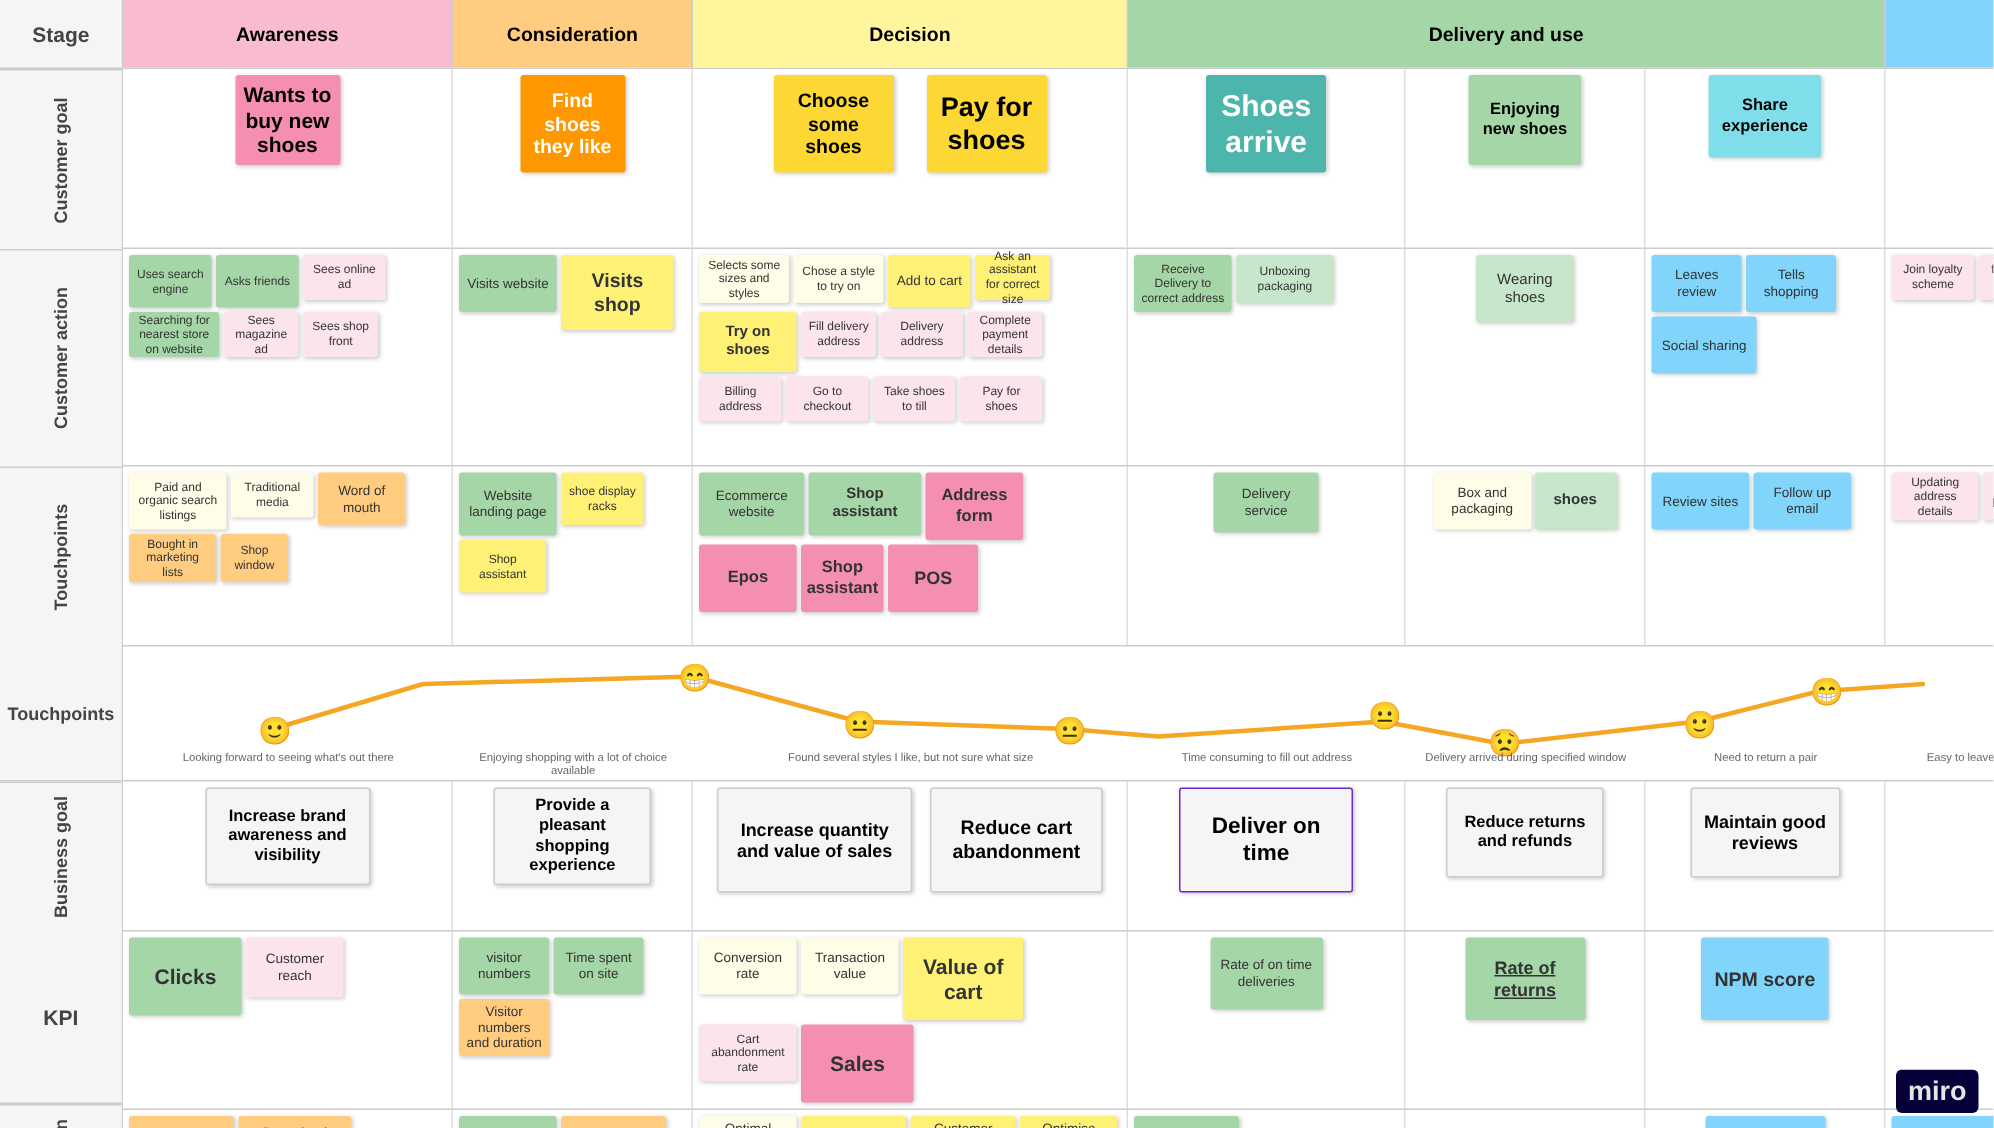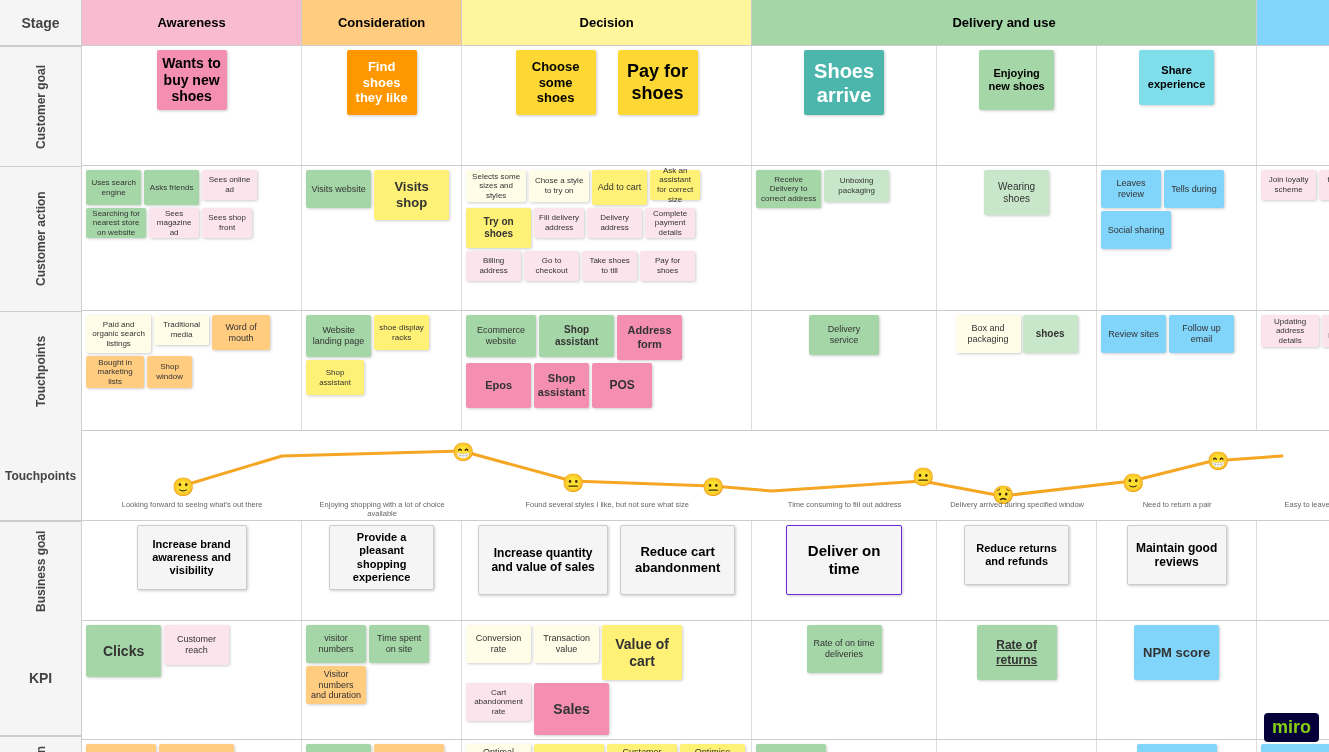--- a/index.html
+++ b/index.html
@@ -108,21 +108,21 @@
       align-content: flex-start;
       position: relative;
     }
 
     .miro-logo {
       position: fixed;
       bottom: 10px;
       right: 10px;
       font-size: 18px;
       font-weight: 700;
-      color: #84cc16;
+      color: #e5e5e5;
       background: #050038;
       padding: 4px 8px;
       border-radius: 4px;
     }
   </style>
 </head>
 <body>
 
 <div class="canvas">
   <div class="table-outer">
@@ -211,21 +211,21 @@
         </div>
         <div class="body-cell" style="width:185px; flex-wrap:wrap; gap:3px;">
           <div class="note note-green" style="font-size:8px; width:65px; height:38px;">Receive Delivery to correct address</div>
           <div class="note note-light-green" style="font-size:8px; width:65px; height:32px;">Unboxing packaging</div>
         </div>
         <div class="body-cell" style="width:160px; align-items:center; justify-content:center;">
           <div class="note note-light-green" style="font-size:10px; width:65px; height:45px;">Wearing shoes</div>
         </div>
         <div class="body-cell" style="width:160px; flex-wrap:wrap; gap:3px;">
           <div class="note note-blue" style="font-size:9px; width:60px; height:38px;">Leaves review</div>
-          <div class="note note-blue" style="font-size:9px; width:60px; height:38px;">Tells during</div>
+          <div class="note note-blue" style="font-size:9px; width:60px; height:38px;">Tells shopping</div>
           <div class="note note-blue" style="font-size:9px; width:70px; height:38px;">Social sharing</div>
         </div>
         <div class="body-cell" style="width:130px; flex-wrap:wrap; gap:3px;">
           <div class="note note-light-pink" style="font-size:8px; width:55px; height:30px;">Join loyalty scheme</div>
           <div class="note note-light-pink" style="font-size:8px; width:55px; height:30px;">Searching for nearest store on website</div>
         </div>
 
       </div>
 
       <div class="body-row" style="min-height:120px;">

